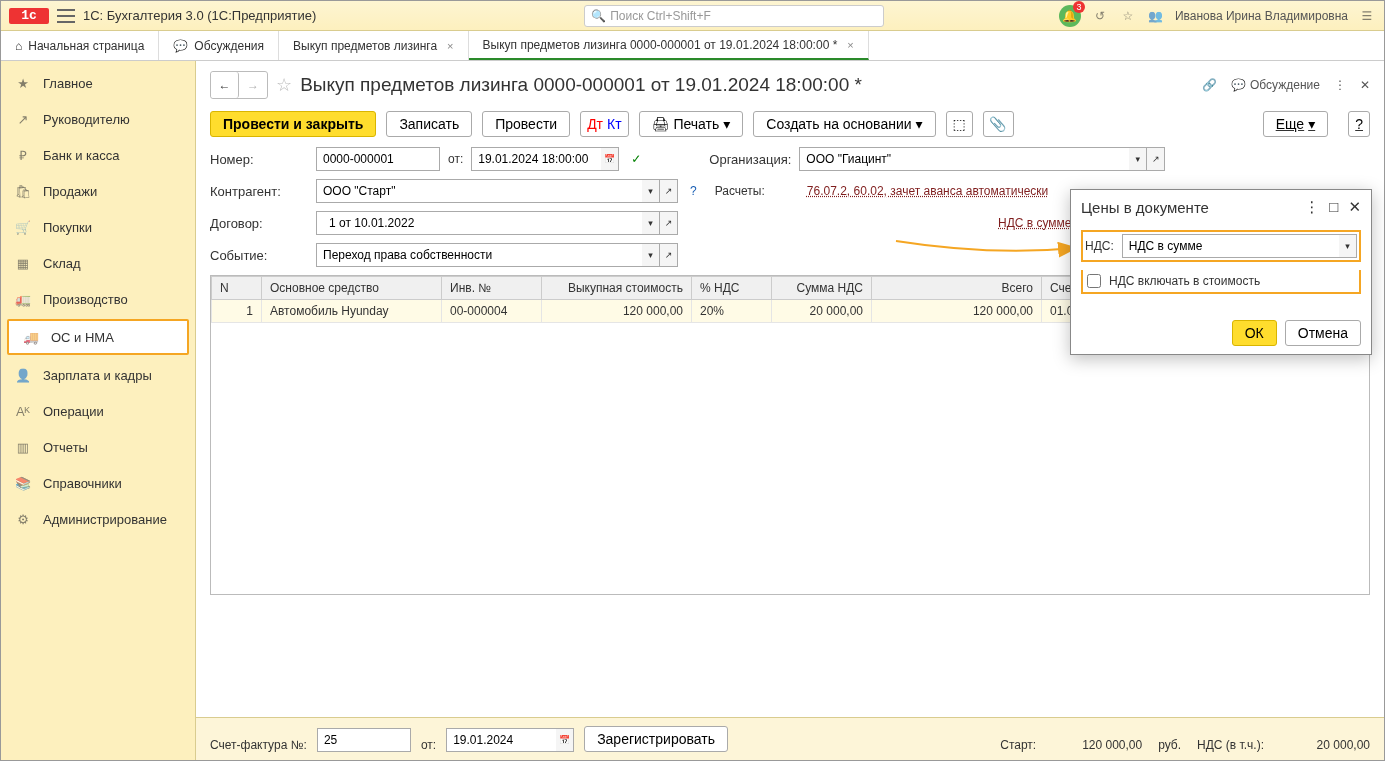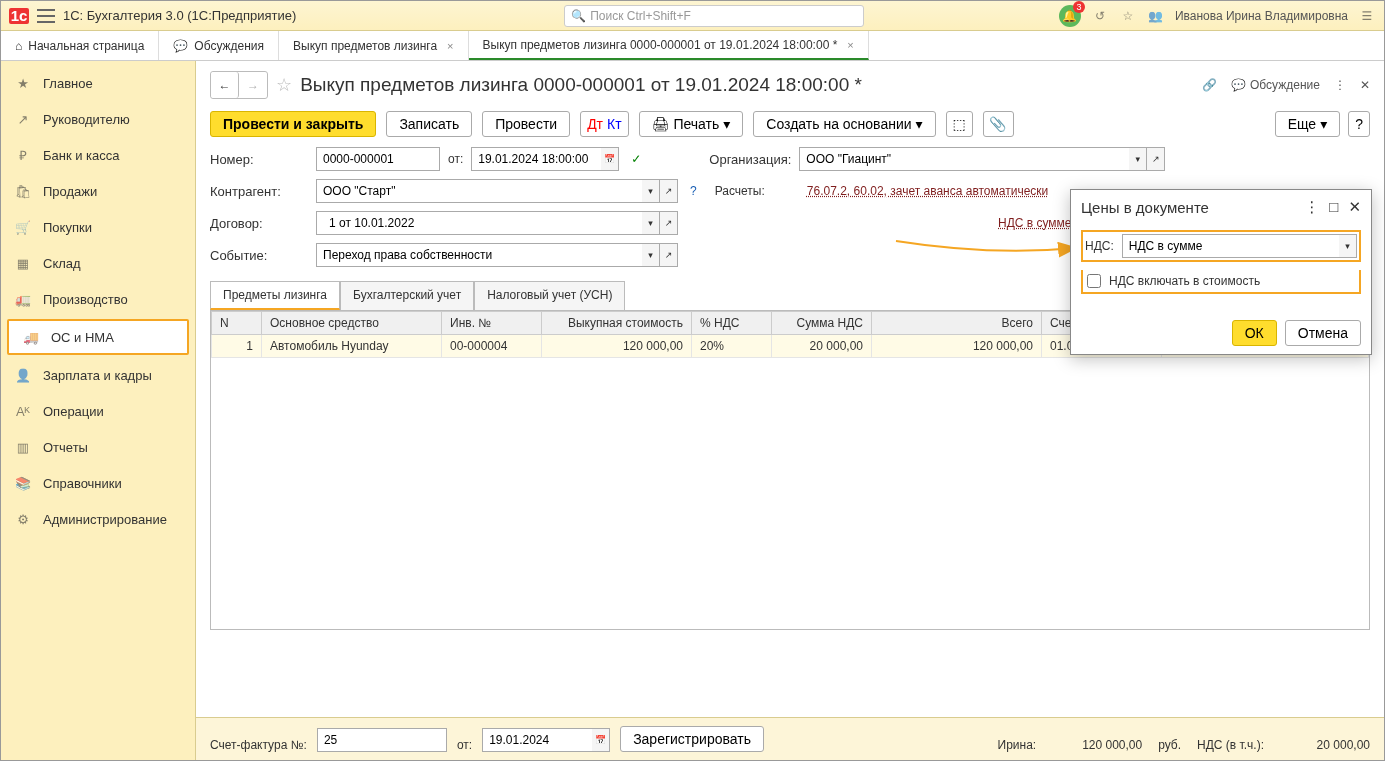--- a/index.html
+++ b/index.html
@@ -1,19 +1,19 @@
 <!DOCTYPE html>
 <html><head>
 <meta charset="utf-8">
 <style>
 * { box-sizing: border-box; margin: 0; padding: 0; font-family: Arial, sans-serif; }
 body { font-size: 12px; color: #333; background: #fff; }
 .app { width: 1385px; height: 761px; position: relative; border: 1px solid #999; display: flex; flex-direction: column; }
 .titlebar { height: 30px; background: linear-gradient(#FDF5D2,#FDF0BE); display: flex; align-items: center; padding: 0 8px; gap: 8px; border-bottom: 1px solid #D9CC8F; }
-.logo { width: 20px; height: 16px; background: #e33; border-radius: 2px; display: flex; align-items: center; justify-content: center; color: #fff; font-size: 15px; font-weight: bold; }
+.logo { width: 40px; height: 16px; background: #e33; border-radius: 2px; display: flex; align-items: center; justify-content: center; color: #fff; font-size: 13px; font-weight: bold; font-family: Liberation Mono, monospace; }
 .ham { width: 18px; height: 14px; display: flex; flex-direction: column; justify-content: space-between; cursor: pointer; }
 .ham span { height: 2px; background: #666; }
 .title-txt { font-size: 13px; color: #333; }
 .search-box { margin-left: 260px; width: 300px; height: 22px; border: 1px solid #ccc; background: #fff; border-radius: 3px; display: flex; align-items: center; padding: 0 6px; color: #999; }
 .title-right { margin-left: auto; display: flex; align-items: center; gap: 10px; }
 .bell { width: 22px; height: 22px; border-radius: 50%; background: #5CB85C; position: relative; display: flex; align-items: center; justify-content: center; color: #fff; }
 .bell::after { content: attr(data-count); position: absolute; top: -4px; right: -4px; background: #e33; color: #fff; font-size: 9px; width: 12px; height: 12px; border-radius: 50%; display: flex; align-items: center; justify-content: center; }
 .icon-btn { width: 18px; height: 18px; cursor: pointer; opacity: .6; display: flex; align-items: center; justify-content: center; }
 .user-name { font-size: 12px; color: #555; }
 .tabbar { height: 30px; background: #fff; border-bottom: 1px solid #ccc; display: flex; align-items: stretch; }
@@ -28,21 +28,21 @@
 .main { flex: 1; display: flex; flex-direction: column; padding: 0; min-width: 0; }
 .doc-head { display: flex; align-items: center; padding: 10px 14px 8px; gap: 8px; }
 .nav-btn { width: 28px; height: 26px; border: 1px solid #bbb; background: #fff; border-radius: 3px; display: flex; align-items: center; justify-content: center; cursor: pointer; }
 .star { font-size: 18px; color: #bbb; }
 .doc-title { font-size: 19px; font-weight: normal; }
 .head-right { margin-left: auto; display: flex; align-items: center; gap: 14px; color: #555; }
 .toolbar { display: flex; align-items: center; padding: 4px 14px 10px; gap: 10px; }
 .btn { height: 26px; padding: 0 12px; border: 1px solid #aaa; background: #fff; border-radius: 3px; font-size: 14px; cursor: pointer; display: flex; align-items: center; gap: 4px; }
 .btn.yellow { background: #FFDD2D; border-color: #D9B500; font-weight: bold; }
 .btn.icon-only { padding: 0 6px; }
-.tb-right { margin-left: auto; display: flex; gap: 8px; }
+.tb-right { margin-left: auto; display: flex; gap: 20px; text-decoration: underline; }
 .form { padding: 0 14px; }
 .row { display: flex; align-items: center; margin-bottom: 8px; gap: 8px; }
 .lbl { width: 98px; font-size: 13px; }
 .inp { height: 24px; border: 1px solid #aaa; padding: 0 6px; background: #fff; font-size: 12px; display: flex; align-items: center; }
 .sel-wrap { display: flex; }
 .sel-wrap .inp { border-right: none; }
 .sel-btn { width: 18px; height: 24px; border: 1px solid #aaa; border-left: none; background: #f5f5f5; display: flex; align-items: center; justify-content: center; font-size: 9px; cursor: pointer; }
 .link { color: #7f1d1d; text-decoration: underline dotted; cursor: pointer; }
 .tabs2 { display: flex; margin: 6px 14px 0; }
 .tab2 { padding: 6px 12px; border: 1px solid #bbb; background: #f5f5f5; font-size: 12px; cursor: pointer; border-bottom: none; }
@@ -240,25 +240,20 @@
         <div class="row">
           <span class="lbl">Событие:</span>
           <div class="sel-wrap">
             <input class="inp" style="width: 326px;" value="Переход права собственности">
             <div class="sel-btn">▾</div>
             <div class="sel-btn">↗</div>
           </div>
         </div>
       </div>
 
-      <div class="tabs2">
-        <div class="tab2 active">Предметы лизинга</div>
-        <div class="tab2">Бухгалтерский учет</div>
-        <div class="tab2">Налоговый учет (УСН)</div>
-      </div>
 
 
       <div class="table-wrap">
         <table>
           <thead>
               <tr>
             <th style="width:50px">N</th>
             <th style="width:180px">Основное средство</th>
             <th style="width:100px">Инв. №</th>
             <th class="r" style="width:150px">Выкупная стоимость</th>
@@ -280,29 +275,29 @@
             <td class="r">120 000,00</td>
             <td>01.01</td>
             <td></td>
           </tr>
             </tbody>
         </table>
       </div>
 
       <div class="footer">
         <span>Счет-фактура №:</span>
-        <input class="inp" style="width: 130px;" value="25">
+        <input class="inp" style="width: 94px;" value="25">
         <span>от:</span>
         <div class="sel-wrap">
           <input class="inp" style="width: 110px;" value="19.01.2024">
           <div class="sel-btn">📅</div>
         </div>
         <button class="btn">Зарегистрировать</button>
         <div class="totals">
-          <span>Ирина:</span>
+          <span>Старт:</span>
           <span style="width:90px;text-align:right;display:inline-block">120 000,00</span>
           <span>руб.</span>
           <span>НДС (в т.ч.):</span>
           <span style="width:90px;text-align:right;display:inline-block">20 000,00</span>
         </div>
       </div>
     </div>
   </div>
 
   <svg class="arrow" style="left:890px;top:235px" width="190" height="30">

